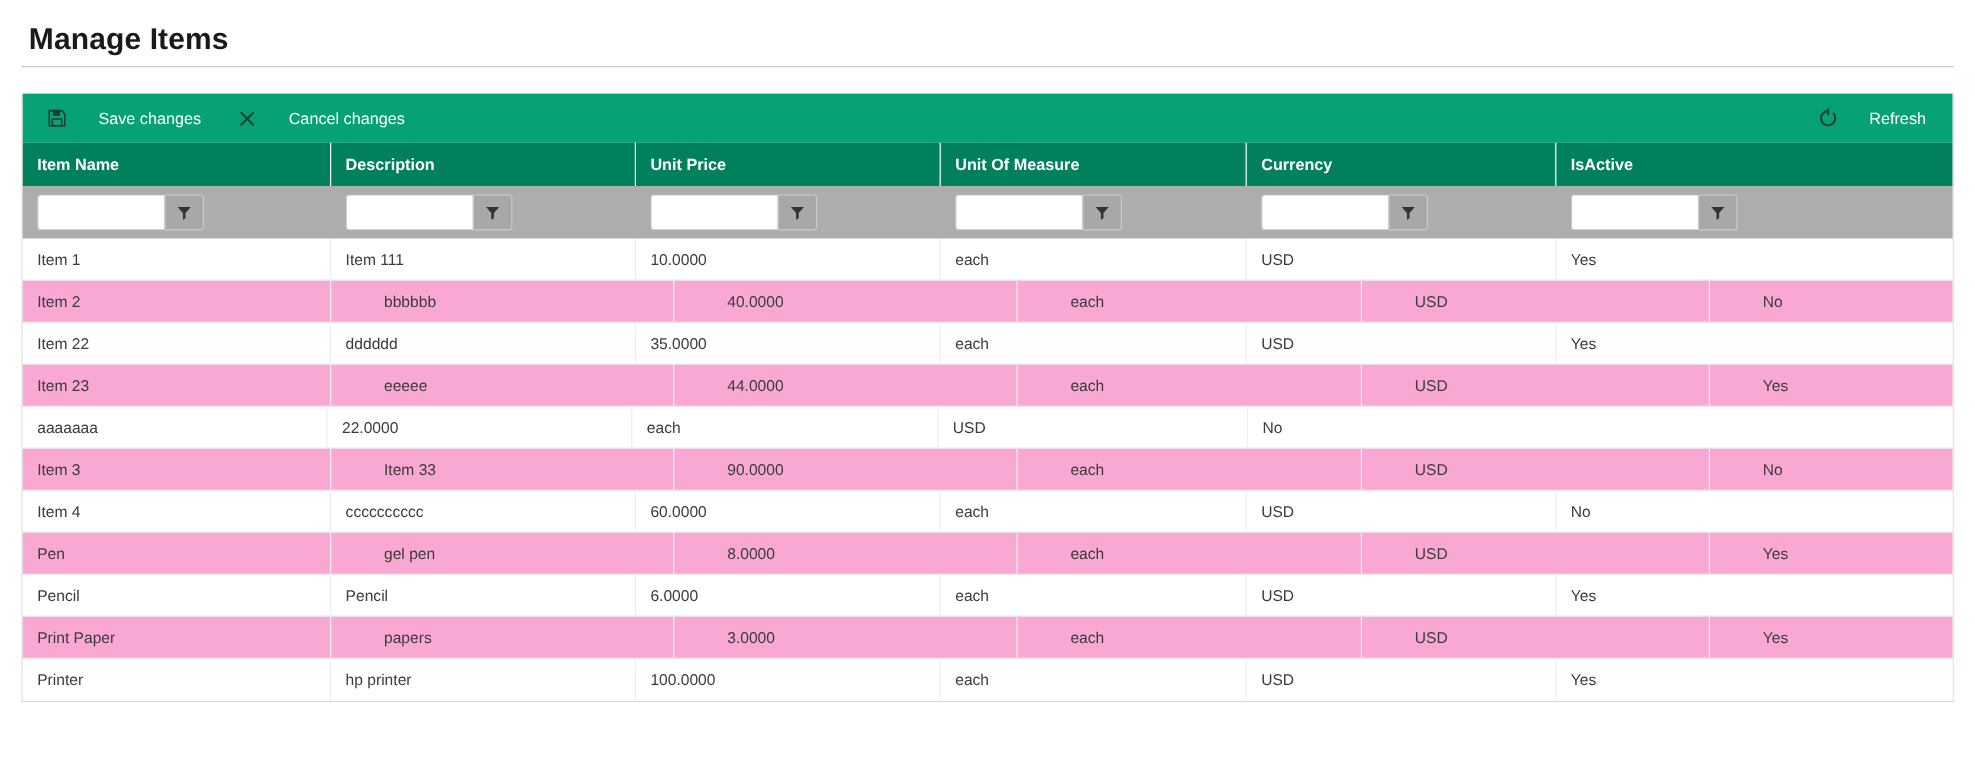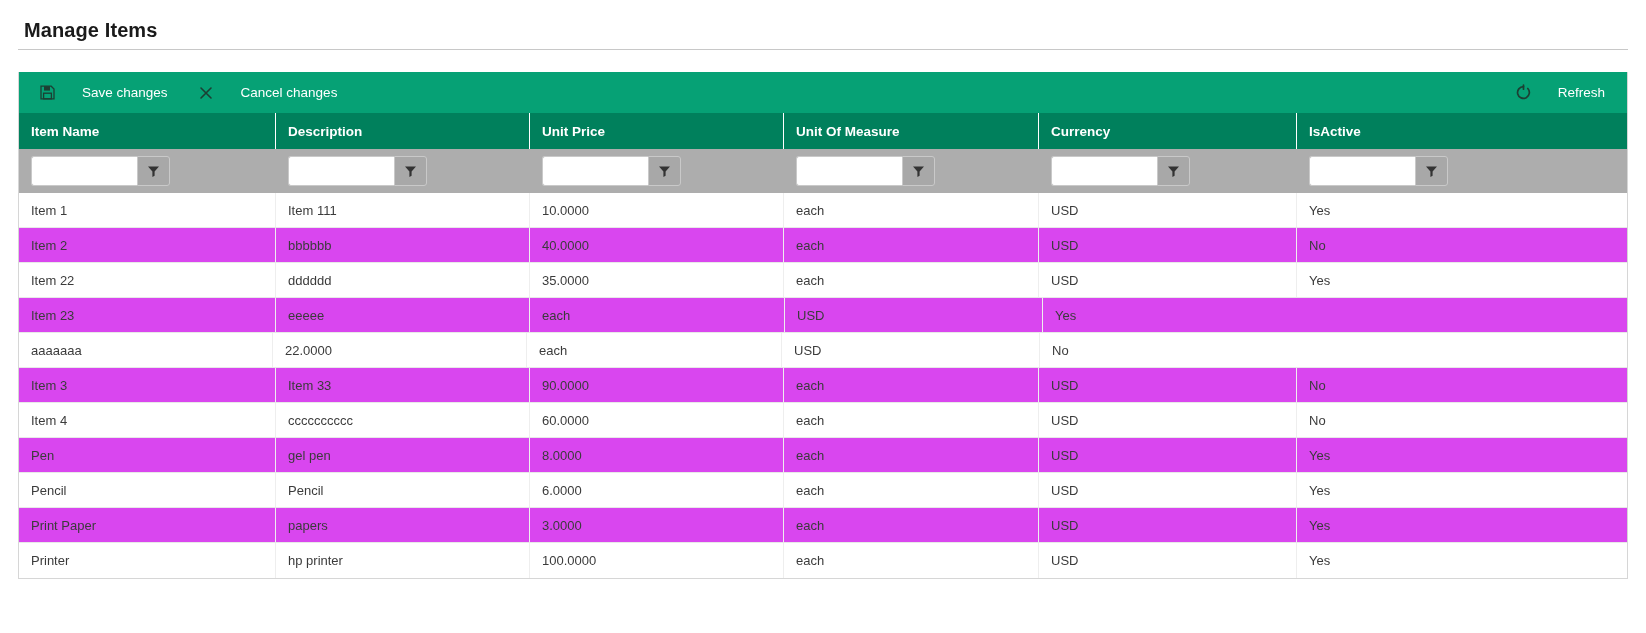--- a/index.html
+++ b/index.html
@@ -16,21 +16,21 @@
     overflow: hidden;
   }
 
   .page {
     width: 1646px;
     padding: 0 18px;
   }
 
   
   .page-title {
-    font-size: 20px;
+    font-size: 25px;
     font-weight: bold;
     color: #1a1a1a;
     letter-spacing: 0.1px;
     padding: 19px 0 7px 6px;
     margin: 0;
   }
   .title-rule {
     border: 0;
     border-top: 1px solid #c8c8c8;
     margin: 0 0 0 0;
@@ -142,21 +142,21 @@
   .filter-btn svg { display: block; }
 
   
   .grid-body { background: #ffffff; }
   .grid-row {
     display: flex;
     height: 35px;
     border-bottom: 1px solid #e8e8e8;
     background: #ffffff;
   }
-  .grid-row.alt { background: #d946ef; }
+  .grid-row.alt { background: #f9a8d4; gap: 32px; }
   .grid-row:last-child { border-bottom: none; }
   .grid-row .cell {
     font-size: 13px;
     color: #3b3b3b;
     display: flex;
     align-items: center;
     padding: 0 12px;
     border-right: 1px solid #eeeeee;
     overflow: hidden;
     white-space: nowrap;
@@ -315,20 +315,21 @@
           <div class="cell c0">Item 22</div>
           <div class="cell c1">dddddd</div>
           <div class="cell c2">35.0000</div>
           <div class="cell c3">each</div>
           <div class="cell c4">USD</div>
           <div class="cell c5">Yes</div>
         </div>
         <div class="grid-row alt">
           <div class="cell c0">Item 23</div>
           <div class="cell c1">eeeee</div>
+          <div class="cell c2">44.0000</div>
           <div class="cell c3">each</div>
           <div class="cell c4">USD</div>
           <div class="cell c5">Yes</div>
         </div>
         <div class="grid-row">
           <div class="cell c1">aaaaaaa</div>
           <div class="cell c2">22.0000</div>
           <div class="cell c3">each</div>
           <div class="cell c4">USD</div>
           <div class="cell c5">No</div>

